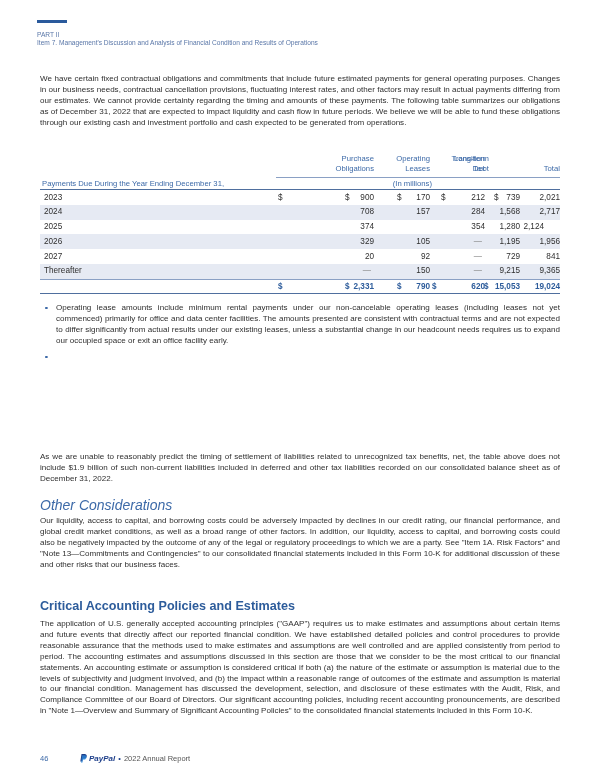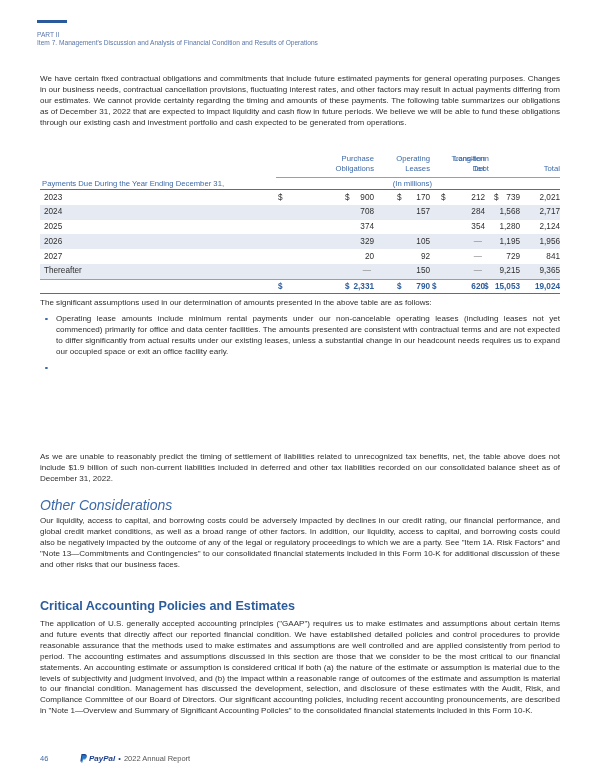--- a/index.html
+++ b/index.html
@@ -112,21 +112,21 @@
         <span class="cell" style="right: 75px;">284</span>
         <span class="cell" style="right: 40px;">1,568</span>
         <span class="cell" style="right: 0px;">2,717</span>
       </div>
       <div class="row">
         <span class="yr">2025</span>
         <span class="cell" style="right: 186px;">374</span>
         <span class="cell" style="right: 136px; margin-top: 16px;">116</span>
         <span class="cell" style="right: 75px;">354</span>
         <span class="cell" style="right: 40px;">1,280</span>
-        <span class="cell" style="right: 0px;">2,124</span>
+        <span class="cell" style="right: 16px;">2,124</span>
       </div>
       <div class="row shade">
         <span class="yr">2026</span>
         <span class="cell" style="right: 186px;">329</span>
         <span class="cell" style="right: 130px;">105</span>
         <span class="cell" style="right: 78px; color: rgb(138, 138, 138);">—</span>
         <span class="cell" style="right: 40px;">1,195</span>
         <span class="cell" style="right: 0px;">1,956</span>
       </div>
       <div class="row">
@@ -154,21 +154,20 @@
       <span class="dollar" style="left: 357px;">$</span>
       <span class="cell" style="right: 75px;">620</span>
       <span class="dollar" style="left: 392px;">$</span>
       <span class="cell" style="right: 40px;">15,053</span>
       <span class="dollar" style="left: 444px;">$</span>
       <span class="cell" style="right: 0px;">19,024</span>
     </div>
 </div>
 
 <div class="content assump">
-  <p class="body" style="text-align:left;">The significant assumptions used in our determination of amounts presented in the above table are as follows:</p>
   <ul class="bullets">
     <li><span class="bdot">•</span></li>
     <li><span class="bdot">•</span><span>Operating lease amounts include minimum rental payments under our non-cancelable operating leases (including leases not yet commenced) primarily for office and data center facilities. The amounts presented are consistent with contractual terms and are not expected to differ significantly from actual results under our existing leases, unless a substantial change in our headcount needs requires us to expand our occupied space or exit an office facility early.</span></li>
     <li><span class="bdot">•</span></li>
     <li><span class="bdot">•</span></li>
   </ul>
 </div>
 
 <div class="content liab">
   <p class="body">As we are unable to reasonably predict the timing of settlement of liabilities related to unrecognized tax benefits, net, the table above does not include $1.9 billion of such non-current liabilities included in deferred and other tax liabilities recorded on our consolidated balance sheet as of December 31, 2022.</p>

